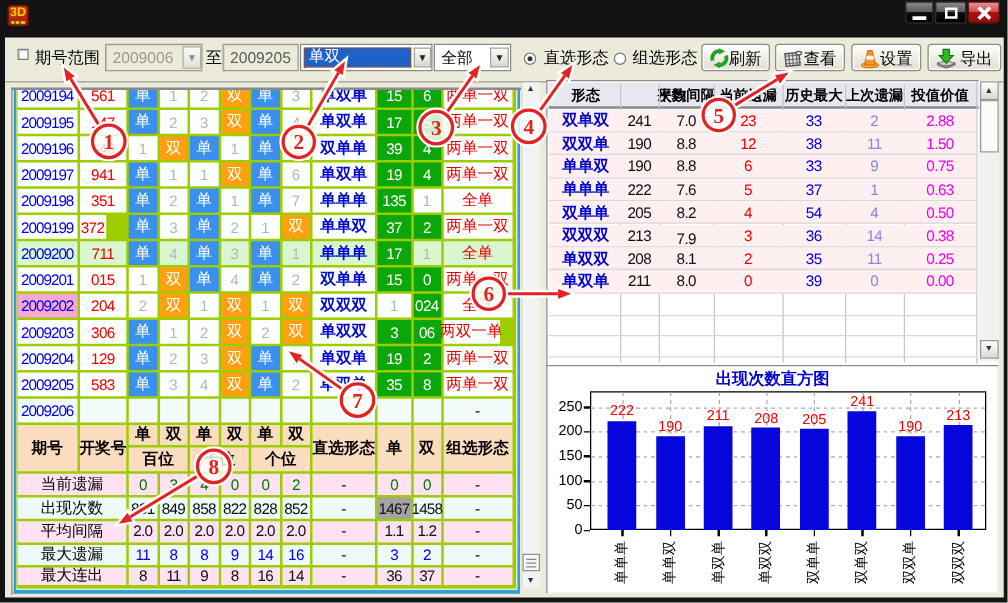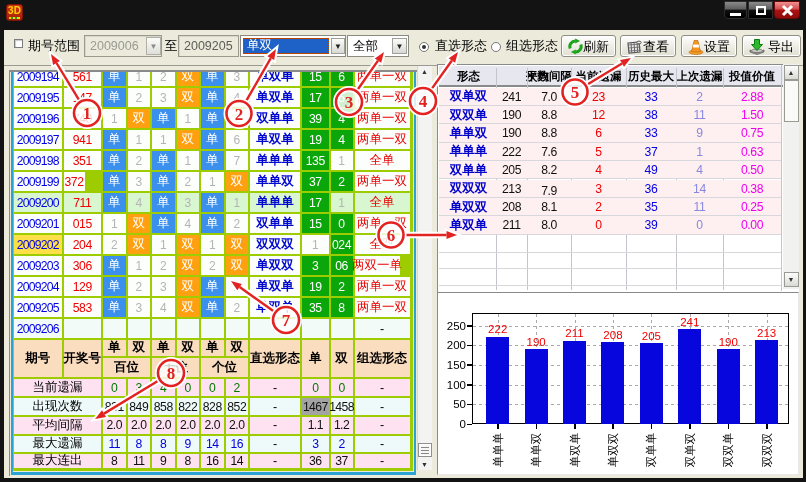--- a/index.html
+++ b/index.html
@@ -177,21 +177,21 @@
 <div class="f" style="left:90.5px;top:142.5px;width:22.5px;height:19px;background:#fcfefc;color:#b4b4b4;font-size:12px;">1</div>
 <div class="f" style="left:115.0px;top:142.5px;width:22.5px;height:19px;background:#ffa011;color:#fff;font-size:12.5px;">双</div>
 <div class="f" style="left:139.5px;top:142.5px;width:22.5px;height:19px;background:#3b90ee;color:#fff;font-size:12.5px;">单</div>
 <div class="f" style="left:164.0px;top:142.5px;width:22.5px;height:19px;background:#fcfefc;color:#b4b4b4;font-size:12px;">4</div>
 <div class="f" style="left:188.5px;top:142.5px;width:22.5px;height:19px;background:#3b90ee;color:#fff;font-size:12.5px;">单</div>
 <div class="f" style="left:213.0px;top:142.5px;width:22.5px;height:19px;background:#fcfefc;color:#b4b4b4;font-size:12px;">2</div>
 <div class="f" style="left:237.5px;top:142.5px;width:50px;height:19px;background:#fcfefc;color:#0008d0;font-size:12.5px;font-weight:bold;">双单单</div>
 <div class="f" style="left:289.5px;top:142.5px;width:26.5px;height:19px;background:#0aa60a;color:#fff;font-size:12.2px;letter-spacing:-0.5px;">15</div>
 <div class="f" style="left:318.0px;top:142.5px;width:22px;height:19px;background:#0aa60a;color:#fff;font-size:12.2px;letter-spacing:-0.5px;">0</div>
 <div class="f" style="left:342.0px;top:142.5px;width:55px;height:19px;background:#fcfefc;color:#e80000;font-size:12.5px;">两单一双</div>
-<div class="f" style="left:1.5px;top:163.5px;width:47.5px;height:19px;background:#fde047;color:#0000e8;font-size:12.2px;letter-spacing:-0.8px;">2009202</div>
+<div class="f" style="left:1.5px;top:163.5px;width:47.5px;height:19px;background:#f9a8d4;color:#0000e8;font-size:12.2px;letter-spacing:-0.8px;">2009202</div>
 <div class="f" style="left:51.0px;top:163.5px;width:37.5px;height:19px;background:#fcfefc;color:#f00000;font-size:12.2px;letter-spacing:-0.5px;">204</div>
 <div class="f" style="left:90.5px;top:163.5px;width:22.5px;height:19px;background:#fcfefc;color:#b4b4b4;font-size:12px;">2</div>
 <div class="f" style="left:115.0px;top:163.5px;width:22.5px;height:19px;background:#ffa011;color:#fff;font-size:12.5px;">双</div>
 <div class="f" style="left:139.5px;top:163.5px;width:22.5px;height:19px;background:#fcfefc;color:#b4b4b4;font-size:12px;">1</div>
 <div class="f" style="left:164.0px;top:163.5px;width:22.5px;height:19px;background:#ffa011;color:#fff;font-size:12.5px;">双</div>
 <div class="f" style="left:188.5px;top:163.5px;width:22.5px;height:19px;background:#fcfefc;color:#b4b4b4;font-size:12px;">1</div>
 <div class="f" style="left:213.0px;top:163.5px;width:22.5px;height:19px;background:#ffa011;color:#fff;font-size:12.5px;">双</div>
 <div class="f" style="left:237.5px;top:163.5px;width:50px;height:19px;background:#fcfefc;color:#0008d0;font-size:12.5px;font-weight:bold;">双双双</div>
 <div class="f" style="left:289.5px;top:163.5px;width:26.5px;height:19px;background:#fcfefc;color:#b4b4b4;font-size:12px;">1</div>
 <div class="f" style="left:318.0px;top:163.5px;width:22px;height:19px;background:#0aa60a;color:#fff;font-size:12.2px;letter-spacing:-0.5px;">024</div>
@@ -369,21 +369,21 @@
 <div class="f" style="left:89px;top:78.19999999999999px;width:44px;height:18.4px;font-size:12.2px;color:#101010;letter-spacing:-0.4px;">7.6</div>
 <div class="f" style="left:133px;top:78.19999999999999px;width:55px;height:18.4px;font-size:12.2px;color:#f00000;letter-spacing:-0.4px;">5</div>
 <div class="f" style="left:188px;top:78.19999999999999px;width:50px;height:18.4px;font-size:12.2px;color:#0000e8;letter-spacing:-0.4px;">37</div>
 <div class="f" style="left:238px;top:78.19999999999999px;width:47px;height:18.4px;font-size:12.2px;color:#8888e0;letter-spacing:-0.4px;">1</div>
 <div class="f" style="left:285px;top:78.19999999999999px;width:58px;height:18.4px;font-size:12.2px;color:#f000f0;letter-spacing:-0.4px;">0.63</div>
 <div style="left:1px;top:96.6px;width:342px;height:18.4px;background:#feeff0;border-bottom:1px solid #d8d8dc;"></div>
 <div class="f" style="left:3px;top:96.6px;width:55px;height:18.4px;font-size:12.5px;color:#0000cc;font-weight:bold;">双单单</div>
 <div class="f" style="left:58px;top:96.6px;width:31px;height:18.4px;font-size:12.2px;color:#101010;letter-spacing:-0.4px;">205</div>
 <div class="f" style="left:89px;top:96.6px;width:44px;height:18.4px;font-size:12.2px;color:#101010;letter-spacing:-0.4px;">8.2</div>
 <div class="f" style="left:133px;top:96.6px;width:55px;height:18.4px;font-size:12.2px;color:#f00000;letter-spacing:-0.4px;">4</div>
-<div class="f" style="left:188px;top:96.6px;width:50px;height:18.4px;font-size:12.2px;color:#0000e8;letter-spacing:-0.4px;">49</div>
+<div class="f" style="left:188px;top:96.6px;width:50px;height:18.4px;font-size:12.2px;color:#0000e8;letter-spacing:-0.4px;">54</div>
 <div class="f" style="left:238px;top:96.6px;width:47px;height:18.4px;font-size:12.2px;color:#8888e0;letter-spacing:-0.4px;">4</div>
 <div class="f" style="left:285px;top:96.6px;width:58px;height:18.4px;font-size:12.2px;color:#f000f0;letter-spacing:-0.4px;">0.50</div>
 <div style="left:1px;top:115.0px;width:342px;height:18.4px;background:#feeff0;border-bottom:1px solid #d8d8dc;"></div>
 <div class="f" style="left:3px;top:115.0px;width:55px;height:18.4px;font-size:12.5px;color:#0000cc;font-weight:bold;">双双双</div>
 <div class="f" style="left:58px;top:115.0px;width:31px;height:18.4px;font-size:12.2px;color:#101010;letter-spacing:-0.4px;">213</div>
 <div class="f" style="left:89px;top:117px;width:44px;height:18.4px;font-size:12.2px;color:#101010;letter-spacing:-0.4px;">7.9</div>
 <div class="f" style="left:133px;top:115.0px;width:55px;height:18.4px;font-size:12.2px;color:#f00000;letter-spacing:-0.4px;">3</div>
 <div class="f" style="left:188px;top:115.0px;width:50px;height:18.4px;font-size:12.2px;color:#0000e8;letter-spacing:-0.4px;">36</div>
 <div class="f" style="left:238px;top:115.0px;width:47px;height:18.4px;font-size:12.2px;color:#8888e0;letter-spacing:-0.4px;">14</div>
 <div class="f" style="left:285px;top:115.0px;width:58px;height:18.4px;font-size:12.2px;color:#f000f0;letter-spacing:-0.4px;">0.38</div>
@@ -405,20 +405,21 @@
 <div class="f" style="left:285px;top:151.79999999999998px;width:58px;height:18.4px;font-size:12.2px;color:#f000f0;letter-spacing:-0.4px;">0.00</div>
 <div style="left:1px;top:187.0px;width:342px;height:1px;background:#d8d8dc;"></div>
 <div style="left:1px;top:203.8px;width:342px;height:1px;background:#d8d8dc;"></div>
 <div style="left:1px;top:220.60000000000002px;width:342px;height:1px;background:#d8d8dc;"></div>
 </div>
 <div style="left:783px;top:63.5px;width:16px;height:225px;background:#f1f1ef;"></div>
 <div class="f" style="left:783.5px;top:64.5px;width:15px;height:15px;background:linear-gradient(#fdfdfd,#d9d9d4);border:1px solid #9a9a94;color:#333;font-size:7px;">▲</div>
 <div class="f" style="left:783.5px;top:272px;width:15px;height:15px;background:linear-gradient(#fdfdfd,#d9d9d4);border:1px solid #9a9a94;color:#333;font-size:7px;">▼</div>
 <div style="left:783.5px;top:80px;width:15px;height:42px;background:#fafaf8;border:1px solid #9a9a94;"></div>
 <div id="chart" style="left:437px;top:292px;width:362px;height:182.5px;background:#fff;border:1.5px solid #8a8a8a;border-right-color:#e8e8e8;border-bottom-color:#e8e8e8;">
+<div class="f" style="left:100px;top:2px;width:160px;height:16px;color:#0000d8;font-size:13px;font-weight:bold;">出现次数直方图</div>
 <div style="left:34px;top:20px;width:317px;height:111px;border:1.5px solid #000;"></div>
 <div style="left:35px;top:32.625px;width:315px;height:1px;background:repeating-linear-gradient(90deg,#aaa 0 3px,transparent 3px 6px);"></div>
 <div style="left:35px;top:52.3px;width:315px;height:1px;background:repeating-linear-gradient(90deg,#aaa 0 3px,transparent 3px 6px);"></div>
 <div style="left:35px;top:71.975px;width:315px;height:1px;background:repeating-linear-gradient(90deg,#aaa 0 3px,transparent 3px 6px);"></div>
 <div style="left:35px;top:91.65px;width:315px;height:1px;background:repeating-linear-gradient(90deg,#aaa 0 3px,transparent 3px 6px);"></div>
 <div style="left:35px;top:111.325px;width:315px;height:1px;background:repeating-linear-gradient(90deg,#aaa 0 3px,transparent 3px 6px);"></div>
 <div style="left:7px;top:125.0px;width:21px;height:12px;font-size:11.5px;color:#000;text-align:right;line-height:12px;">0</div>
 <div style="left:29px;top:130.5px;width:5px;height:1.5px;background:#000;"></div>
 <div style="left:7px;top:105.325px;width:21px;height:12px;font-size:11.5px;color:#000;text-align:right;line-height:12px;">50</div>
 <div style="left:29px;top:110.825px;width:5px;height:1.5px;background:#000;"></div>

